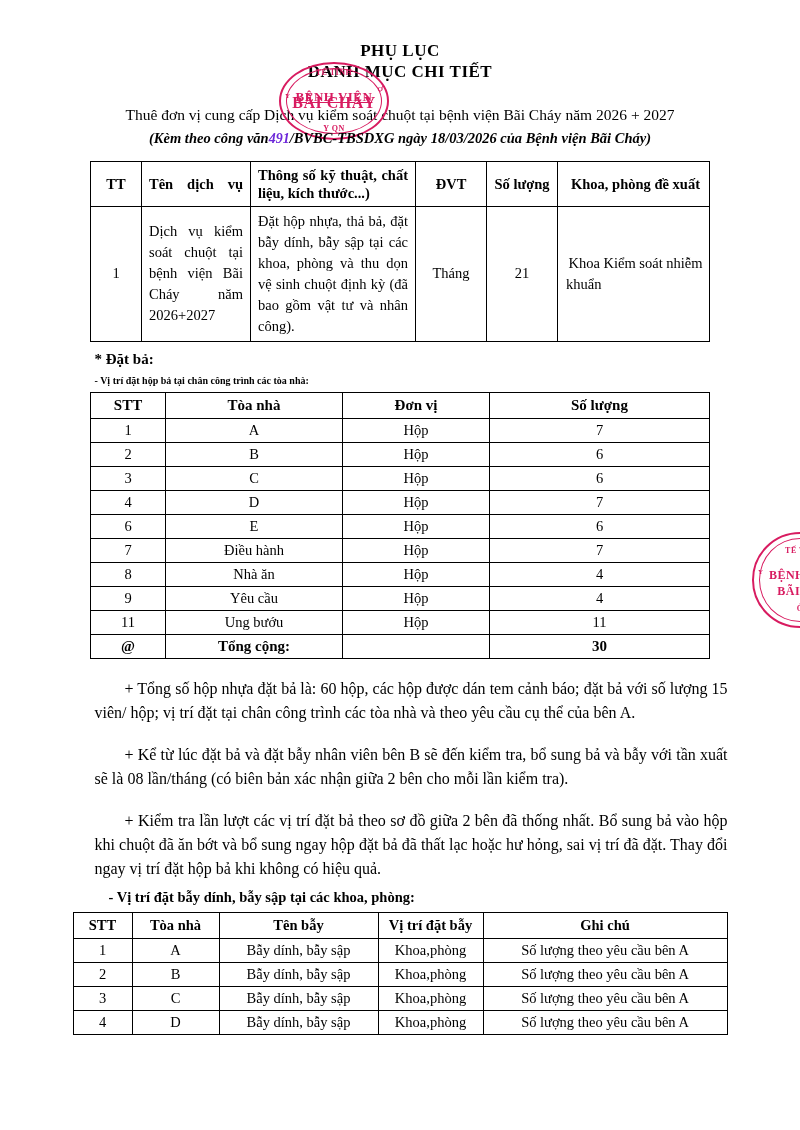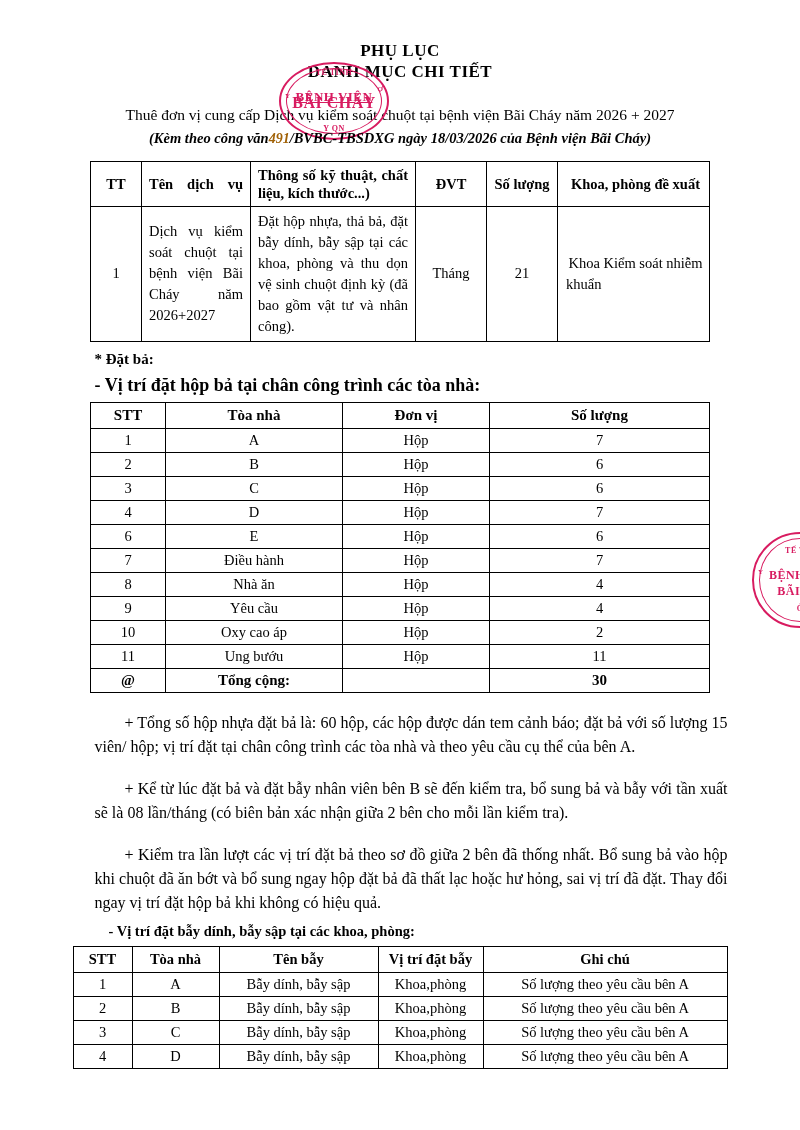--- a/index.html
+++ b/index.html
@@ -118,21 +118,21 @@
     font-size: 14.5px;
     font-style: italic;
     font-weight: bold;
     text-align: center;
     margin-top: 6px;
     position: relative;
   }
   .handwrite {
     font-family: "Liberation Serif", serif;
     font-style: italic;
-    color: #a16207;
+    color: #6d28d9;
     font-size: 14px;
   }
 
   
   table {
     border-collapse: collapse;
     font-size: 14.5px;
   }
   table td, table th {
     border: 1px solid #000;
@@ -172,21 +172,21 @@
     padding-left: 22px;
     box-sizing: border-box;
   }
   .p-bold {
     font-weight: bold;
     font-size: 15px;
     margin-top: 9px;
   }
   .p-bold-sm {
     font-weight: bold;
-    font-size: 18px;
+    font-size: 10px;
     margin-top: 7px;
   }
   .p-indent {
     font-size: 16px;
     text-indent: 30px;
     text-align: justify;
     line-height: 1.5;
     margin-top: 18px;
   }
   .p-sub-label {
@@ -357,26 +357,20 @@
         <td class="c-dv">Hộp</td>
         <td>4</td>
       </tr>
       <tr>
         <td class="c-stt">9</td>
         <td class="c-toa">Yêu cầu</td>
         <td class="c-dv">Hộp</td>
         <td>4</td>
       </tr>
       <tr>
-        <td class="c-stt">10</td>
-        <td class="c-toa">Oxy cao áp</td>
-        <td class="c-dv">Hộp</td>
-        <td>2</td>
-      </tr>
-      <tr>
         <td class="c-stt">11</td>
         <td class="c-toa">Ung bướu</td>
         <td class="c-dv">Hộp</td>
         <td>11</td>
       </tr>
       <tr class="row-total">
         <td class="c-stt">@</td>
         <td class="c-toa">Tổng cộng:</td>
         <td class="c-dv"></td>
         <td>30</td>

